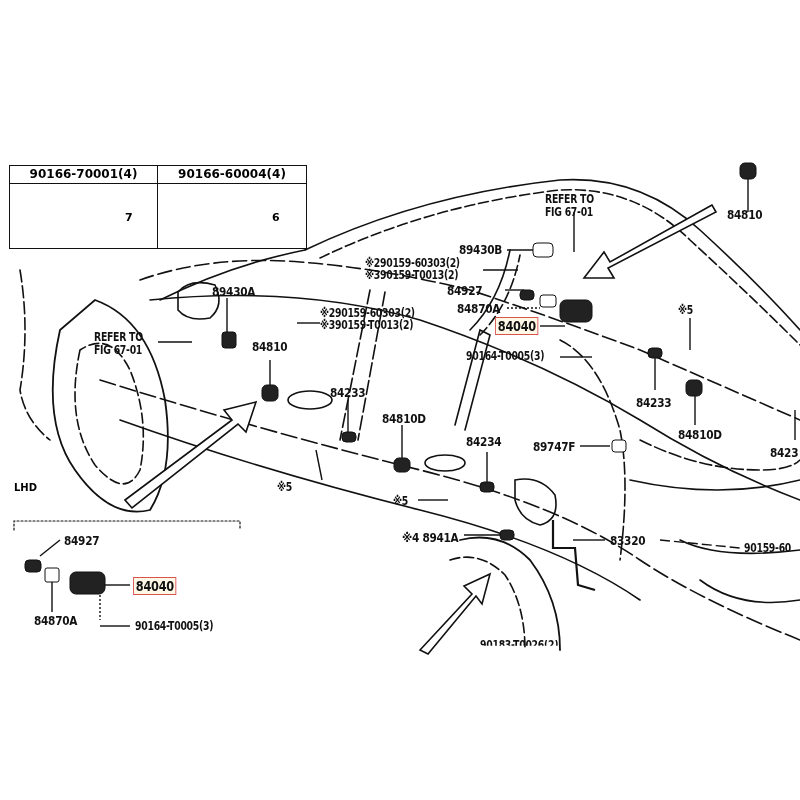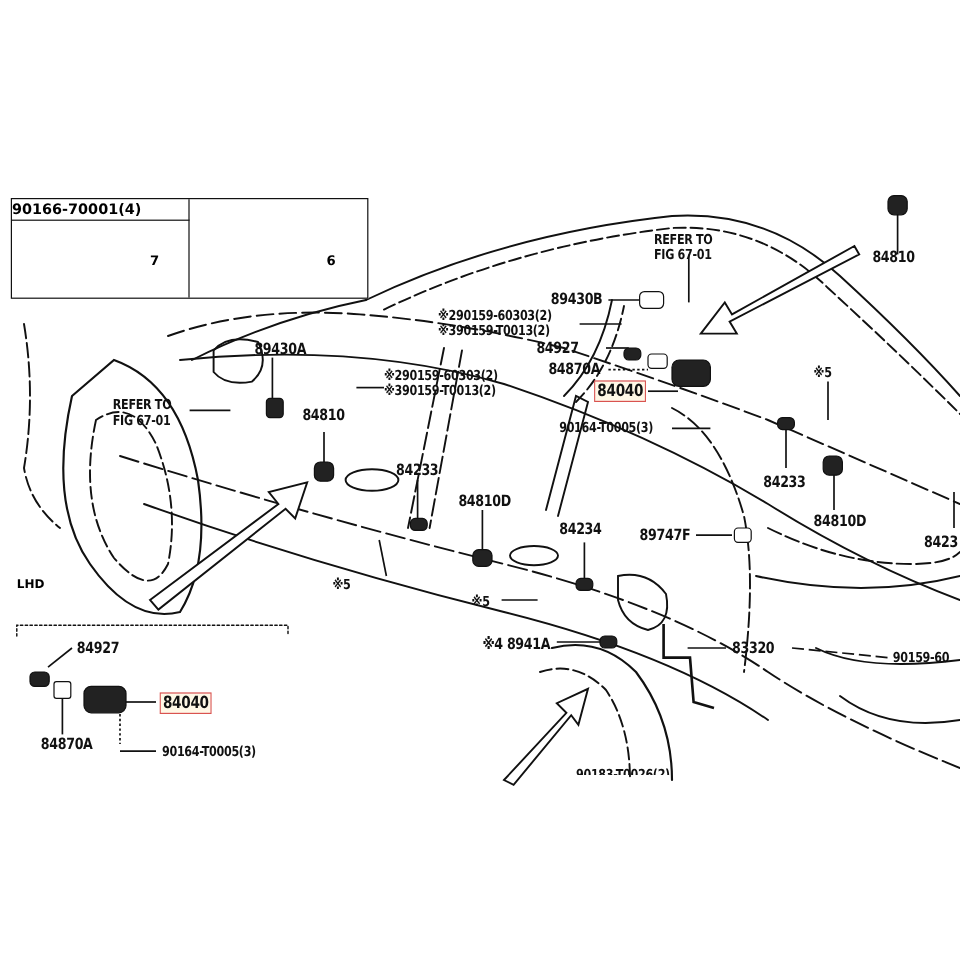--- a/index.html
+++ b/index.html
@@ -9,21 +9,21 @@
   .lbl { position:absolute; font-family:"DejaVu Sans Condensed","DejaVu Sans", sans-serif;
          font-weight:bold; color:#111; font-size:13px; white-space:nowrap; line-height:1;
          letter-spacing:-0.3px; transform:scaleX(0.9); transform-origin:left center; }
   .lbl.big { font-size:14px; }
   .lbl.sm { font-size:11.5px; }
   .hl { outline:1.5px solid #d9534f; background:#fff8e6; padding:1px 2px; }
   .refer { font-size:11.5px; line-height:13px; white-space:pre; }
   .tbl { position:absolute; left:9px; top:165px; width:298px; height:84px;
          border:1.5px solid #111; box-sizing:border-box; background:#fff; }
   .tbl .hd { position:absolute; top:0; height:17px; border-bottom:1.5px solid #111;
-             font-weight:bold; font-size:12px; line-height:17px;
+             font-weight:bold; font-size:12px; text-align:center; line-height:17px;
              font-family:"DejaVu Sans", sans-serif; }
   .tbl .c1 { left:0; width:147px; border-right:1.5px solid #111; }
   .tbl .c2 { left:148px; width:148px; }
   .tbl .body1 { position:absolute; top:18px; left:0; width:147px; height:64px; border-right:1.5px solid #111; }
   .tbl .dim { position:absolute; font-size:11px; font-weight:bold; }
   .lhd { position:absolute; left:14px; top:482px; font-size:10px; font-weight:bold; }
 </style>
 </head>
 <body>
 
@@ -142,20 +142,21 @@
     <line x1="265" y1="200" x2="265" y2="245"></line>
     <line x1="105" y1="203" x2="125" y2="203"></line>
       <line x1="105" y1="233" x2="125" y2="233"></line>
     <line x1="250" y1="203" x2="272" y2="203"></line>
       <line x1="250" y1="233" x2="272" y2="233"></line>
   </g>
 </svg>
 
 <div class="tbl">
   <div class="hd c1">90166-70001(4)</div>
+  <div class="hd c2">90166-60004(4)</div>
   <div class="body1"></div>
   <span class="dim" style="left:115px; top:45px;">7</span>
   <span class="dim" style="left:262px; top:45px;">6</span>
 </div>
 
 <div class="lbl refer" style="left:545px; top:193px;">REFER TO
 FIG 67-01</div>
 <div class="lbl refer" style="left:94px; top:331px;">REFER TO
 FIG 67-01</div>
 

